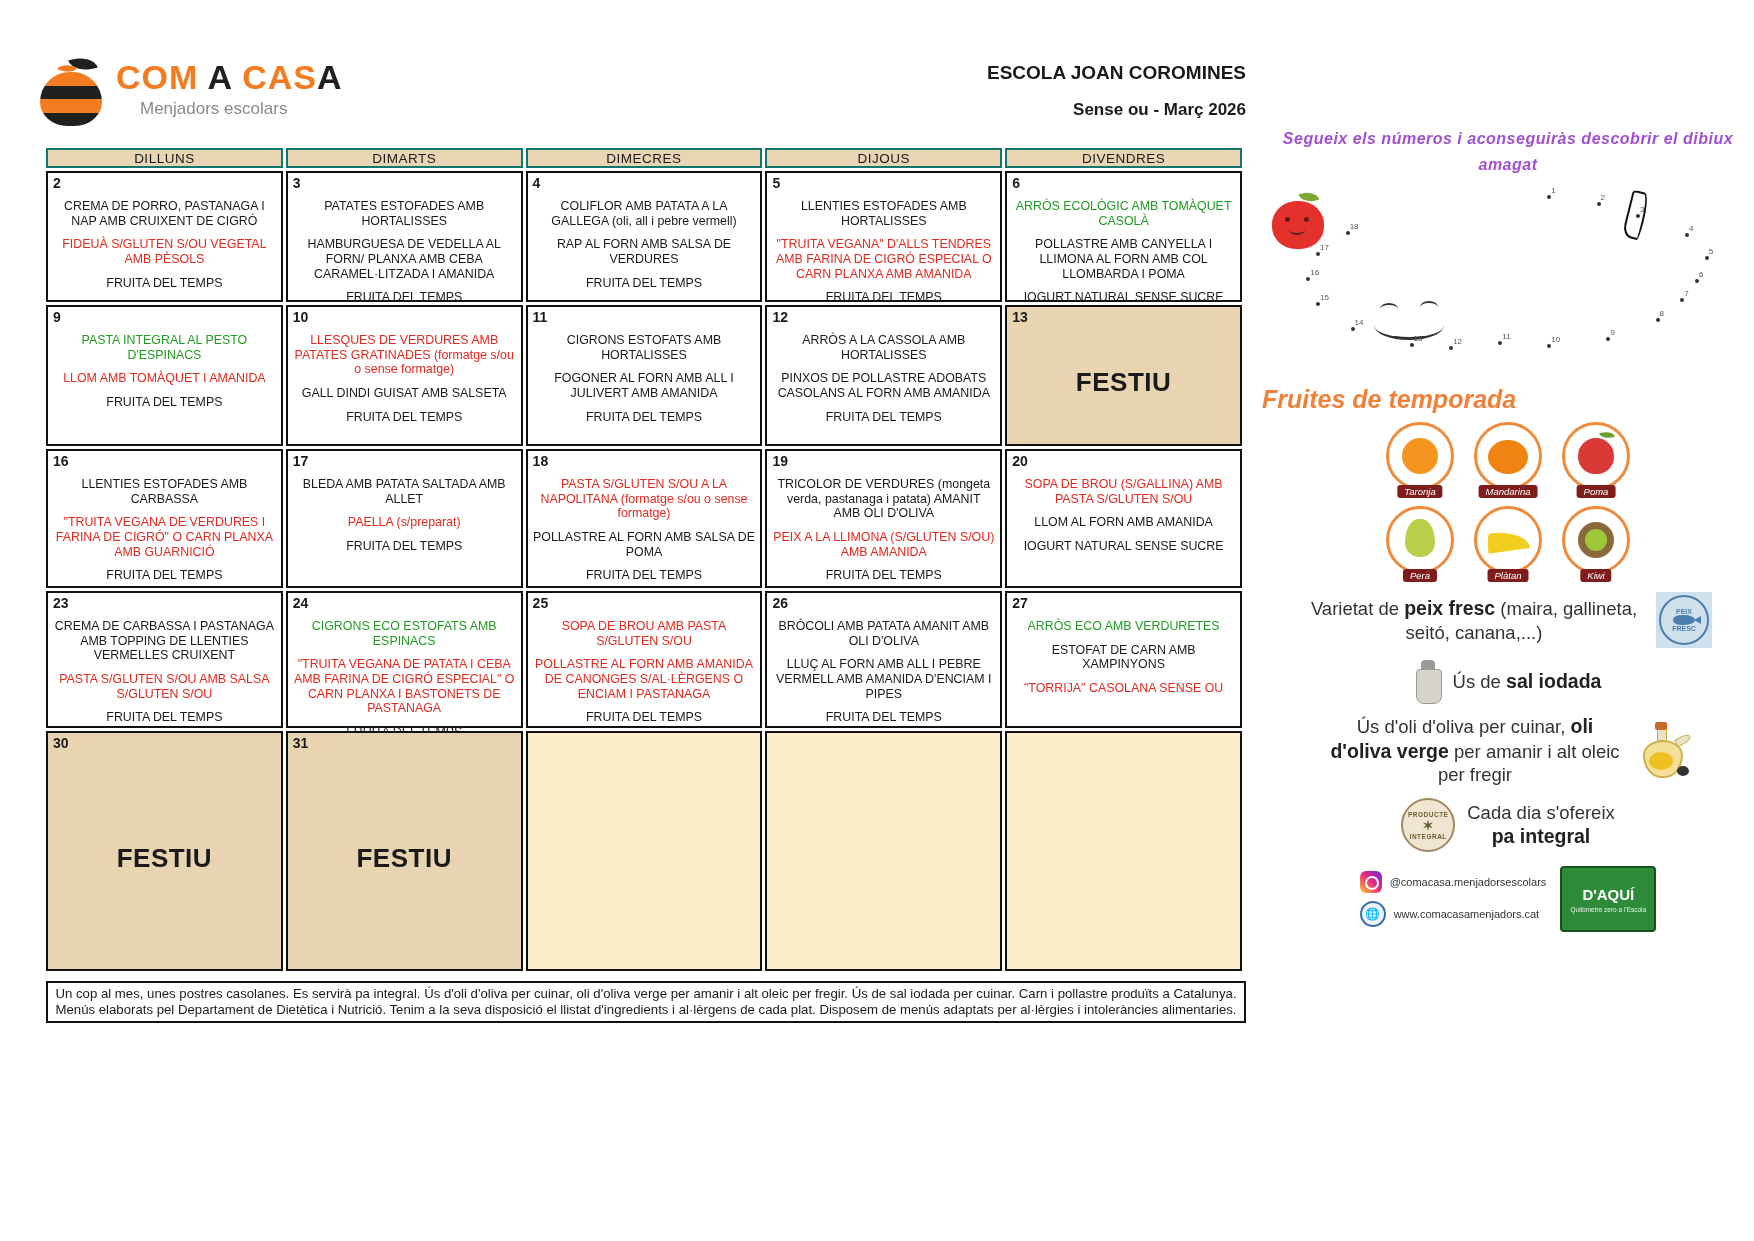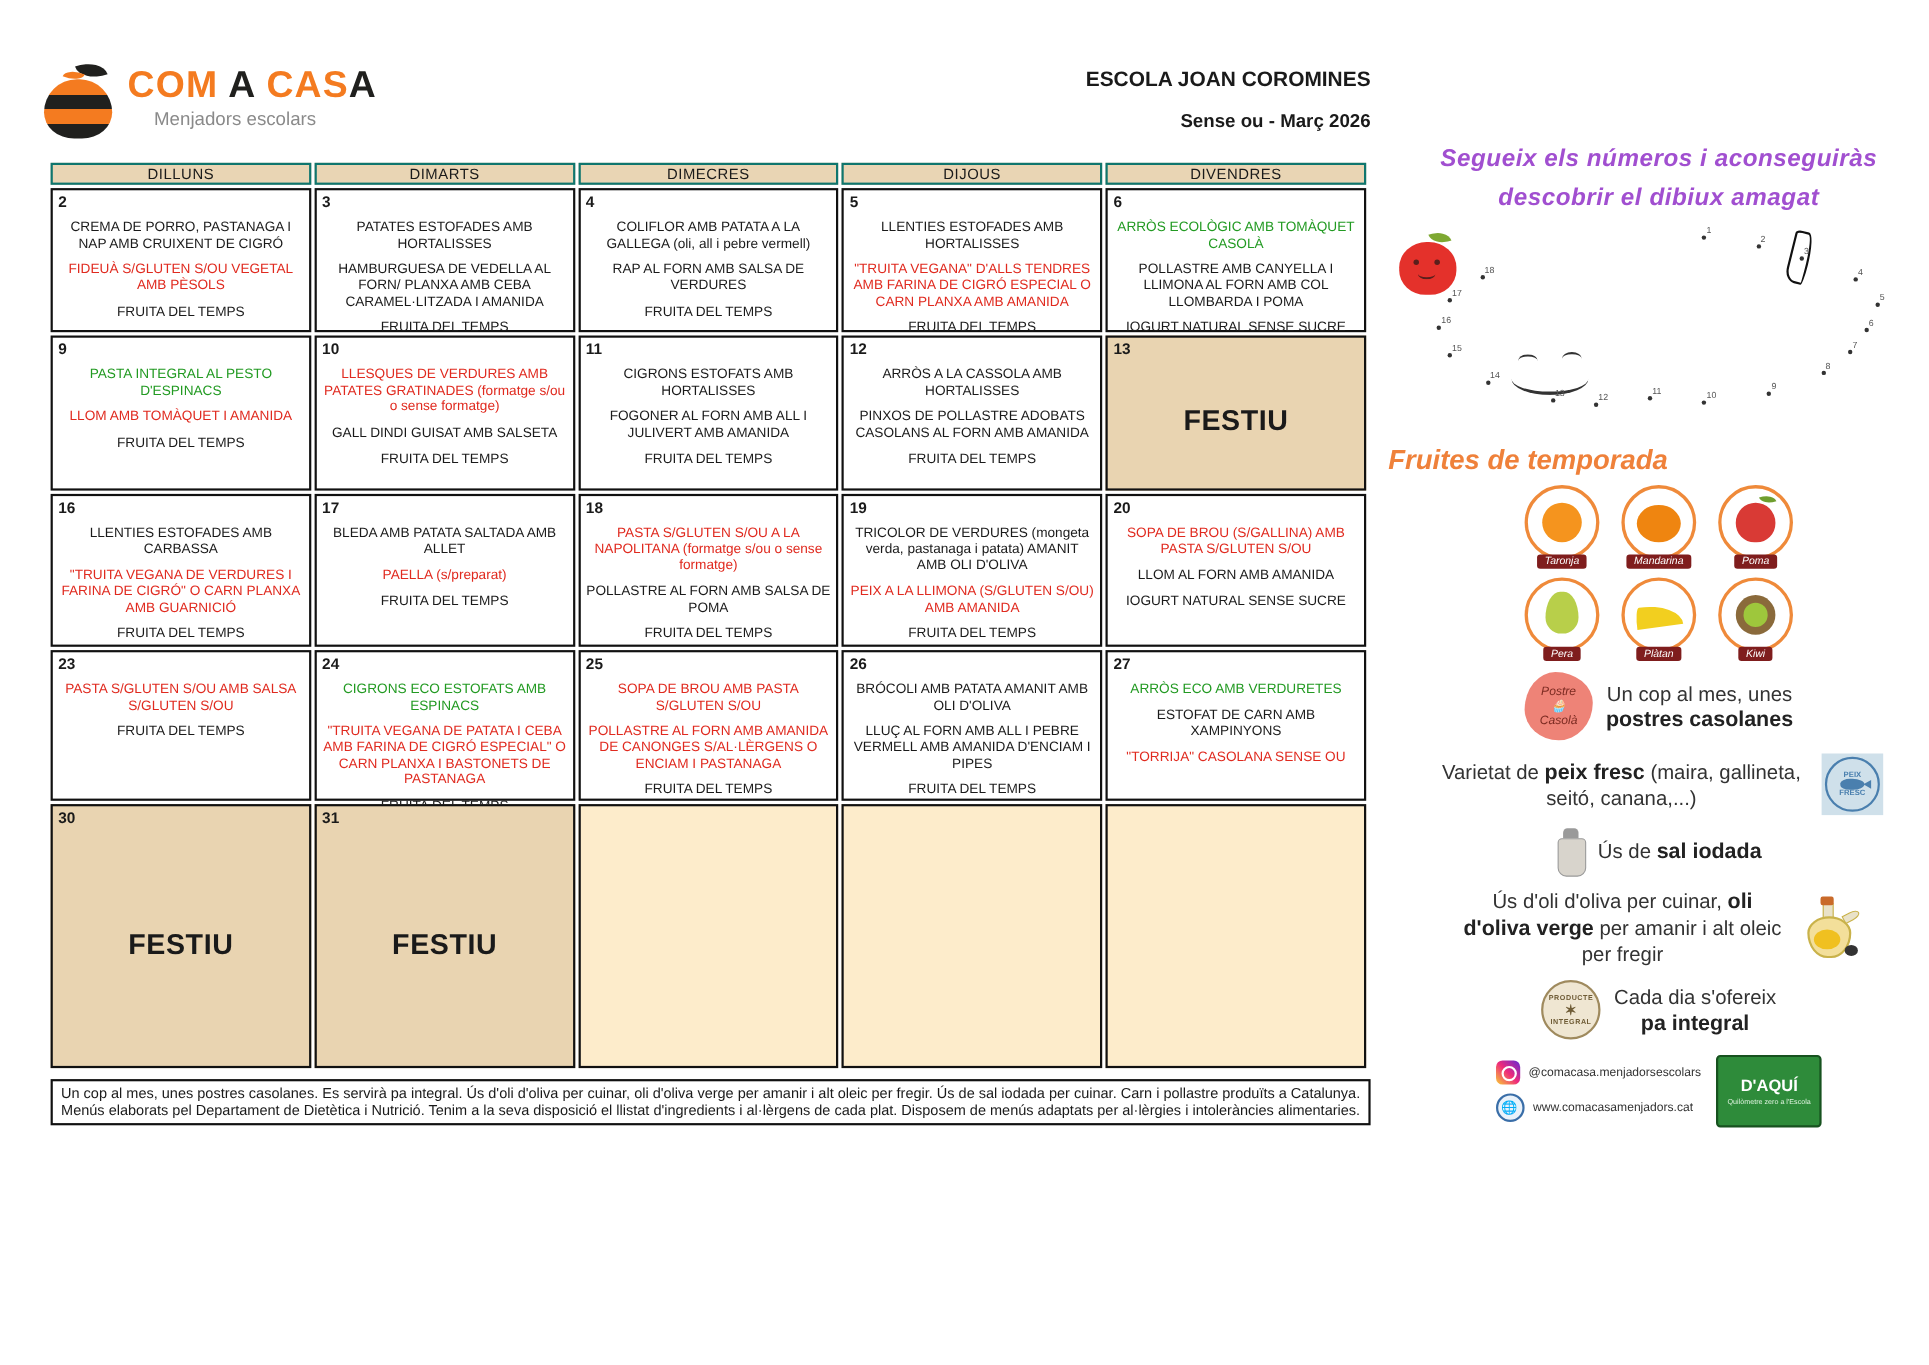--- a/index.html
+++ b/index.html
@@ -40,21 +40,21 @@
     font-size:26px;font-weight:bold;letter-spacing:.5px;}
   .cell.empty{background:#fdeccb;}
 
   
   #footer{position:absolute;left:46px;top:981px;width:1184px;border:2px solid #111;
     padding:3px 6px;text-align:center;font-size:13.2px;line-height:1.22;
     font-stretch:condensed;}
 
   
   #sidebar{position:absolute;left:1262px;top:126px;width:492px;}
-  .puzzle-title{color:#a14fd0;font-style:italic;font-weight:bold;font-size:22px;
+  .puzzle-title{color:#a14fd0;font-style:italic;font-weight:bold;font-size:16px;
     text-align:center;line-height:1.6;letter-spacing:.5px;}
   #dots-area{position:relative;height:192px;margin-top:6px;}
   .dot{position:absolute;width:4px;height:4px;background:#333;border-radius:50%;}
   .dot-num{position:absolute;font-size:8px;color:#555;transform:translate(4px,-9px);}
   #mini-apple{position:absolute;left:10px;top:18px;width:52px;height:48px;background:#e4312b;
     border-radius:48% 48% 46% 46%;}
   #mini-apple .leaf{position:absolute;left:28px;top:-10px;width:18px;height:12px;background:#7ea832;
     border-radius:0 100% 0 100%;transform:rotate(-20deg);}
   #mini-apple .eye{position:absolute;top:16px;width:5px;height:5px;background:#5a1f1c;border-radius:50%;}
   #mini-apple .eye.l{left:13px;} #mini-apple .eye.r{left:32px;}
@@ -248,20 +248,21 @@
       <div class="item c-black">FRUITA DEL TEMPS</div>
     </div>
     <div class="cell">
       <span class="daynum">20</span>
       <div class="item c-red">SOPA DE BROU (S/GALLINA) AMB PASTA S/GLUTEN S/OU</div>
       <div class="item c-black">LLOM AL FORN AMB AMANIDA</div>
       <div class="item c-black">IOGURT NATURAL SENSE SUCRE</div>
     </div>
     <div class="cell">
       <span class="daynum">23</span>
+      <div class="item c-black">CREMA DE CARBASSA I PASTANAGA AMB TOPPING DE LLENTIES VERMELLES CRUIXENT</div>
       <div class="item c-red">PASTA S/GLUTEN S/OU AMB SALSA S/GLUTEN S/OU</div>
       <div class="item c-black">FRUITA DEL TEMPS</div>
     </div>
     <div class="cell">
       <span class="daynum">24</span>
       <div class="item c-green">CIGRONS ECO ESTOFATS AMB ESPINACS</div>
       <div class="item c-red">"TRUITA VEGANA DE PATATA I CEBA AMB FARINA DE CIGRÓ ESPECIAL" O CARN PLANXA I BASTONETS DE PASTANAGA</div>
       <div class="item c-black">FRUITA DEL TEMPS</div>
     </div>
     <div class="cell">
@@ -401,31 +402,20 @@
         <div class="fruit-label">Plàtan</div>
       </div>
       <div class="fruit">
         <div class="fruit-ring">
           <div class="fruit-shape f-kiwi"></div>
         </div>
         <div class="fruit-label">Kiwi</div>
       </div>
     </div>
 
-  <div class="note">
-    <div class="stamp-postre">
-      <span>Postre</span>
-        <span>🧁</span>
-        <span>Casolà</span>
-    </div>
-    <div class="note-text">
-      <span>Un cop al mes, unes</span><br>
-      <b>postres casolanes</b>
-    </div>
-  </div>
 
   <div class="note">
     <div class="note-text" style="max-width:340px;">
       <span>Varietat de </span><b>peix fresc</b><span> (maira, gallineta, seitó, canana,...)</span>
     </div>
     <div class="stamp-peix">
       <div class="ring">
         <span>PEIX</span>
         <div class="fish"></div>
         <span>FRESC</span>

